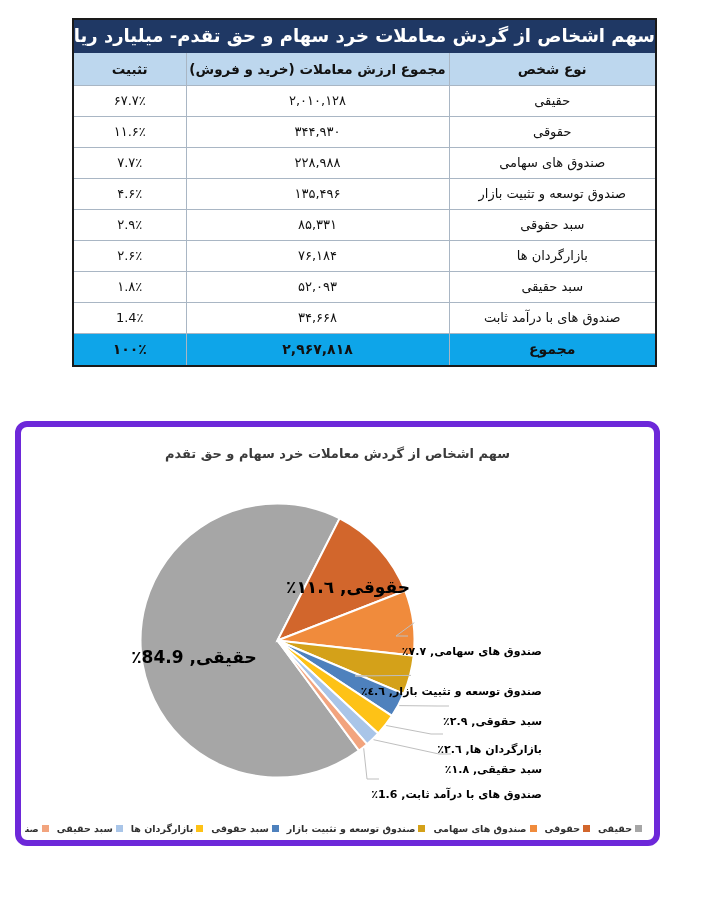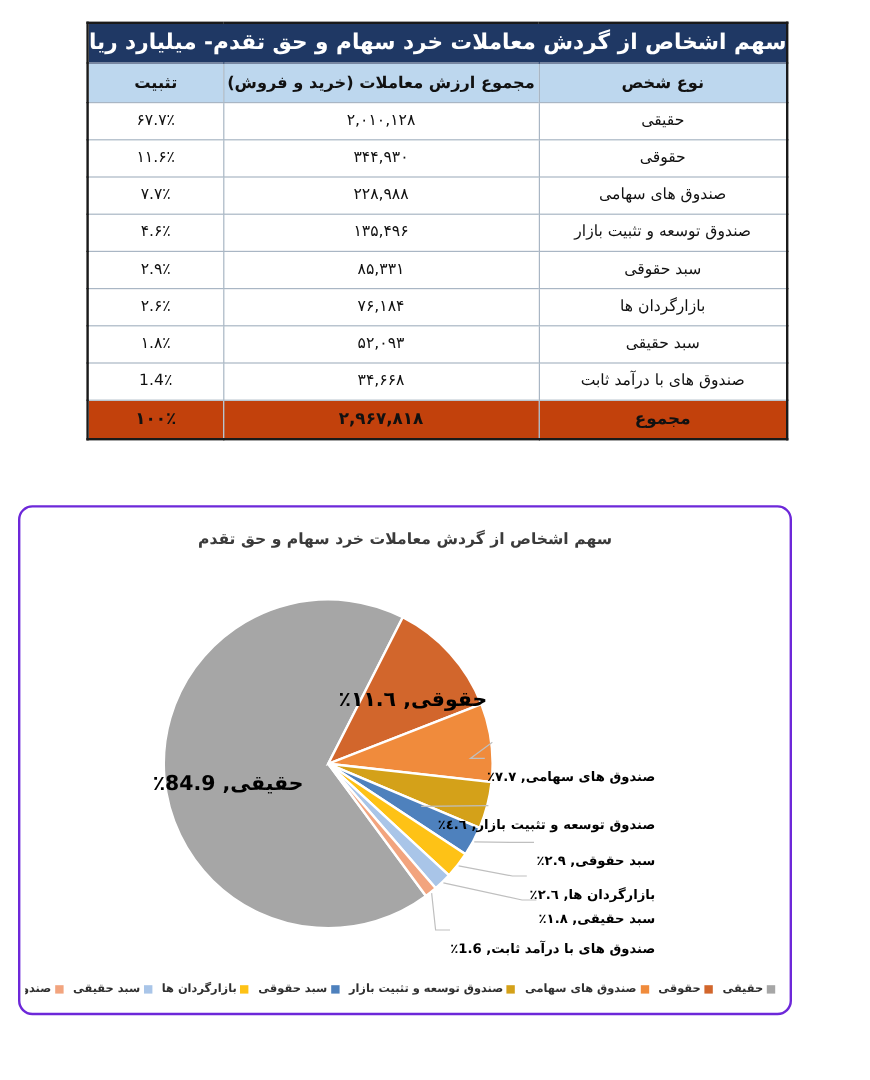--- a/index.html
+++ b/index.html
@@ -24,27 +24,27 @@
   }
   .title-row th {
     background:#1F3864; color:#ffffff; height:33px;
     font-size:18px; font-weight:700; border:1px solid #1F3864;
   }
   .header-row th {
     background:#BDD7EE; height:33px; font-size:13.5px; font-weight:700;
   }
   .data-table tbody td { height:31px; font-size:13px; background:#ffffff; }
   .total-row td {
-    background:#c2410c; height:33px; font-size:14px; font-weight:700;
+    background:#0ea5e9; height:33px; font-size:14px; font-weight:700;
   }
   .num-cell { direction:ltr; }
   
   .chart-card {
     position:absolute; left:15px; top:421px; width:645px; height:425px;
-    background:#ffffff; border:2px solid #6d28d9; border-radius:12px;
+    background:#ffffff; border:6px solid #6d28d9; border-radius:12px;
   }
   .chart-title {
     position:absolute; top:19px; left:0; right:0; text-align:center;
     font-size:13px; font-weight:700; color:#3b3b3b;
   }
   .pie-svg { position:absolute; left:0; top:0; width:645px; height:425px; }
   .pie-label-in {
     position:absolute; transform:translate(-50%,-50%);
     font-size:17px; font-weight:700; color:#000; white-space:nowrap; direction:rtl;
   }

